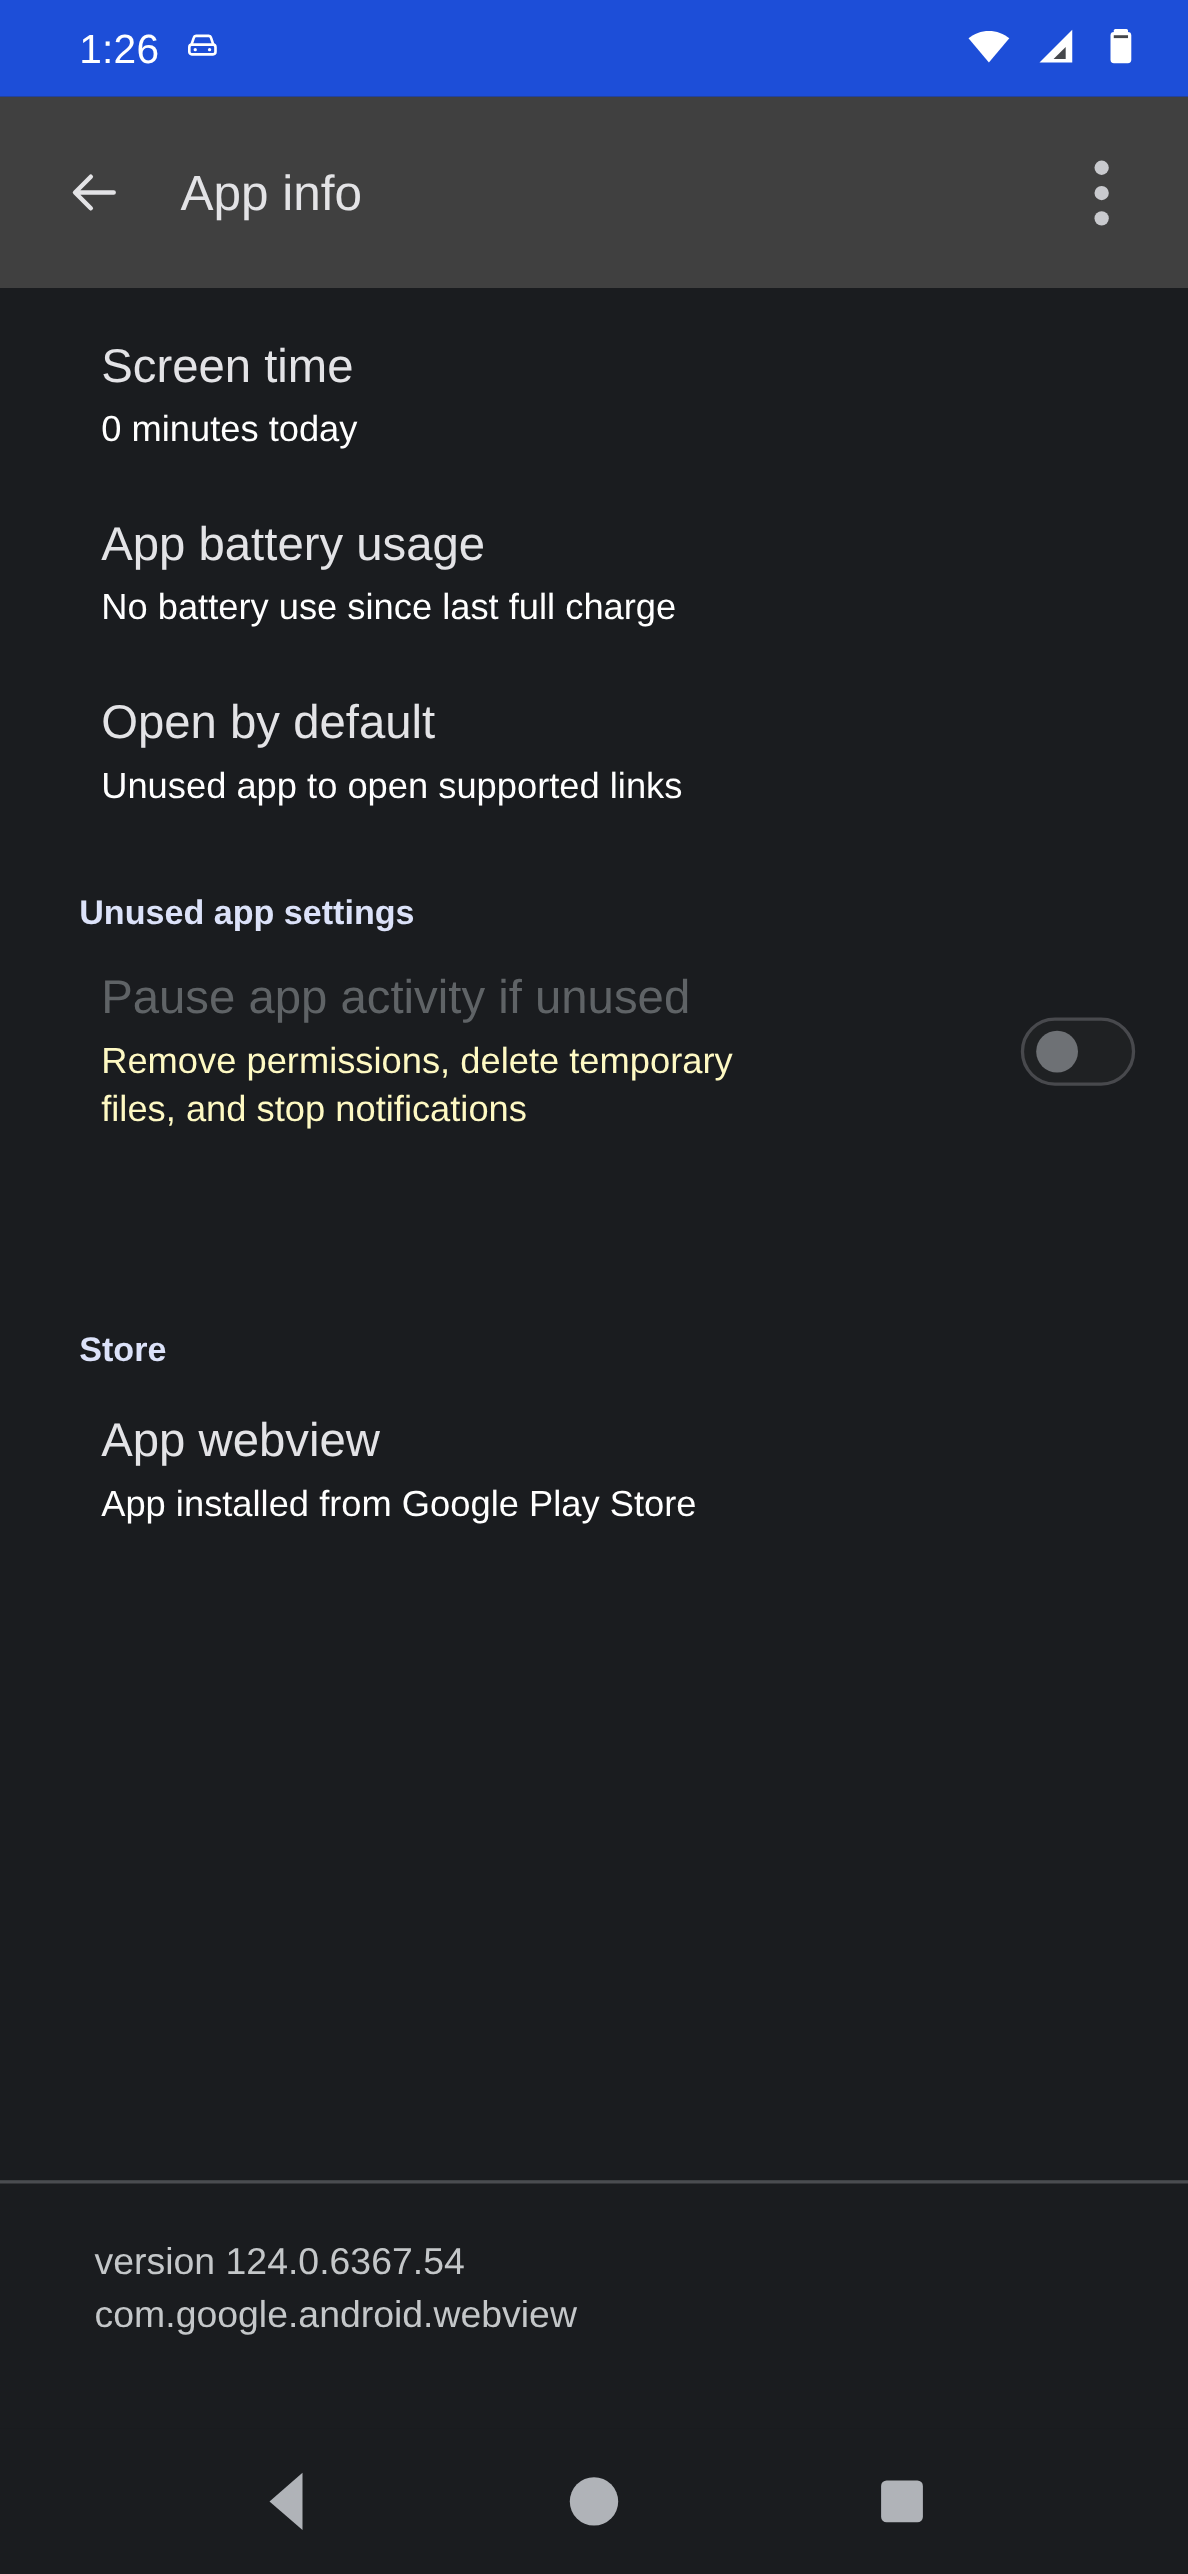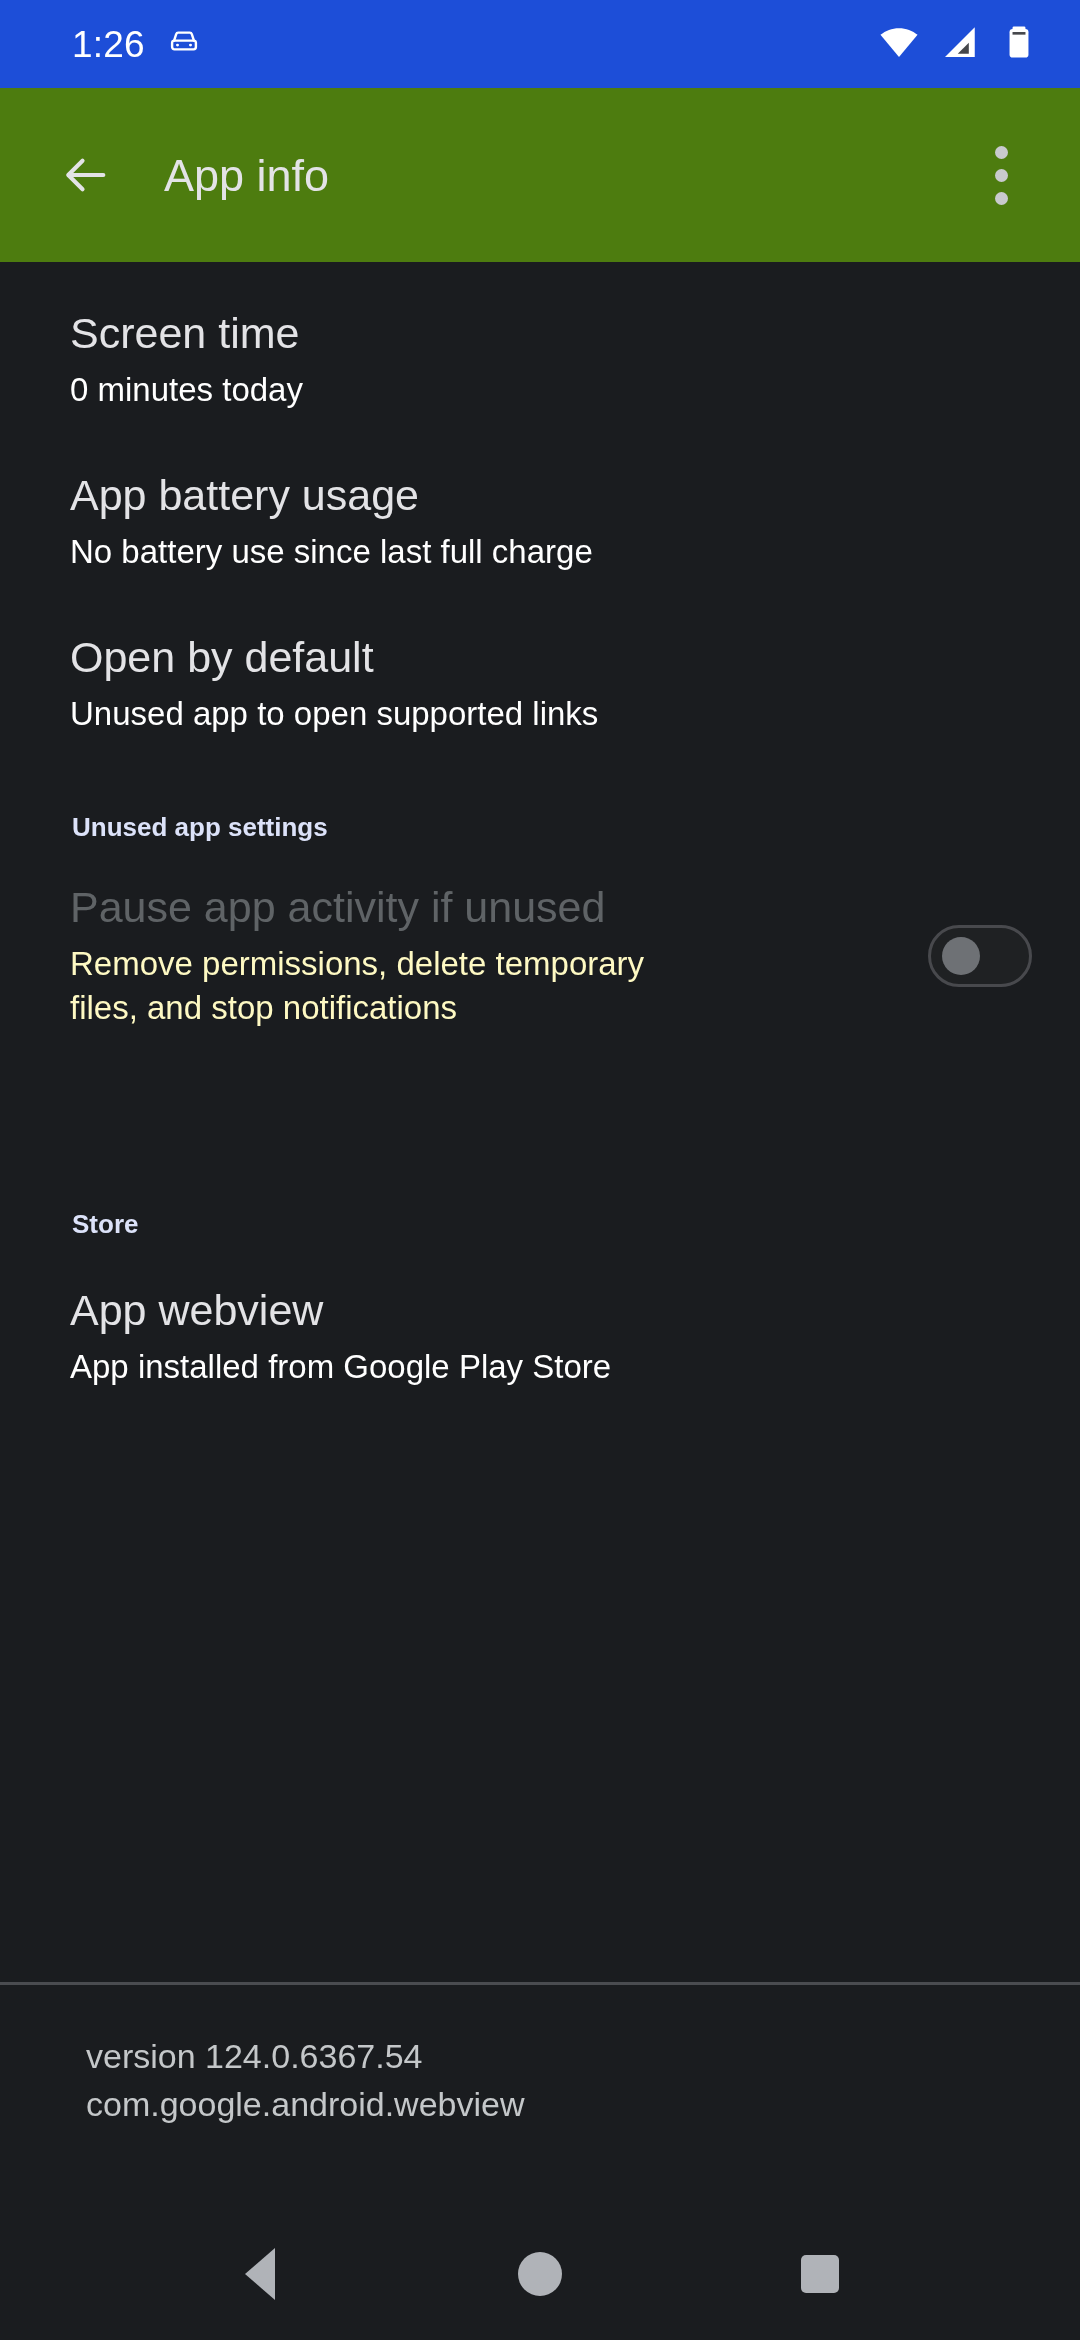--- a/index.html
+++ b/index.html
@@ -47,21 +47,21 @@
     align-items: center;
     gap: 18px;
   }
 
   
   .app-bar {
     position: absolute;
     top: 88px; left: 0;
     width: 1080px;
     height: 174px;
-    background: #4d7c0f;
+    background: #404040;
     display: flex;
     align-items: center;
     padding: 0 44px 0 48px;
   }
   .back-btn {
     width: 76px; height: 76px;
     display: flex;
     align-items: center;
     justify-content: center;
     flex: 0 0 auto;
@@ -94,21 +94,21 @@
   .content {
     position: absolute;
     top: 262px; left: 0;
     width: 1080px;
     height: 1720px;
     background: #1a1c1f;
   }
 
   .pref {
     position: relative;
-    padding: 0 48px 0 70px;
+    padding: 0 48px 0 92px;
     display: flex;
     align-items: flex-start;
   }
   .pref-text { flex: 1 1 auto; min-width: 0; }
 
   .pref-title {
     color: #e3e3e6;
     font-size: 43px;
     line-height: 1.18;
     font-weight: 400;
@@ -120,21 +120,21 @@
     margin-top: 9px;
     font-weight: 400;
   }
 
   .pref.disabled .pref-title { color: #5f6366; }
   .pref.disabled .pref-summary { color: #fef9c3; }
 
   .section-header {
     padding: 0 72px;
     color: #dce2f9;
-    font-size: 26px;
+    font-size: 31px;
     font-weight: 700;
     line-height: 1;
   }
 
   
   #row-screen-time   { position: absolute; top:  46px; left: 0; width: 1080px; }
   #row-battery       { position: absolute; top: 208px; left: 0; width: 872px; }
   #row-open-default  { position: absolute; top: 370px; left: 0; width: 1080px; }
   #hdr-unused        { position: absolute; top: 552px; left: 0; width: 1080px; }
   #row-pause         { position: absolute; top: 620px; left: 0; width: 1080px; padding-right: 120px; }

